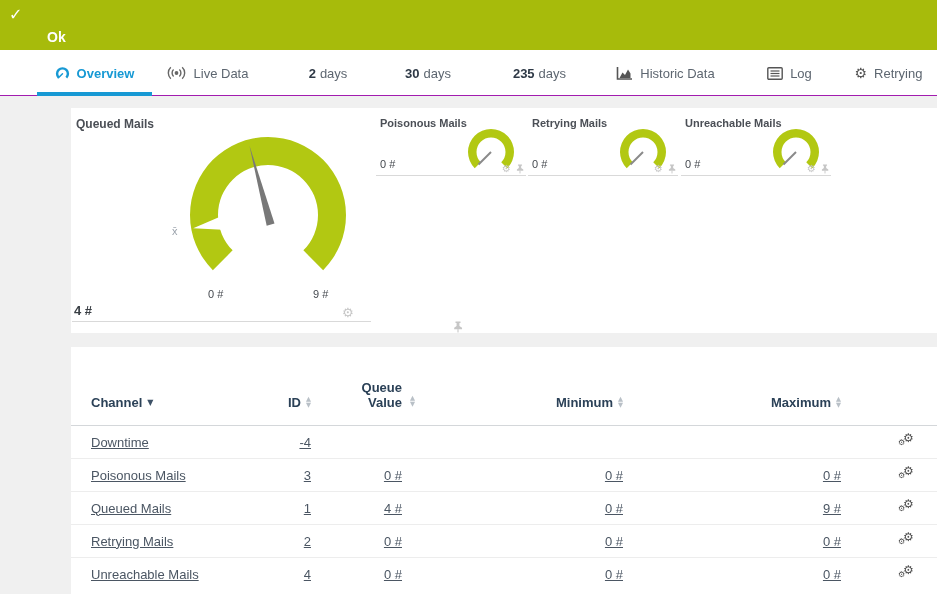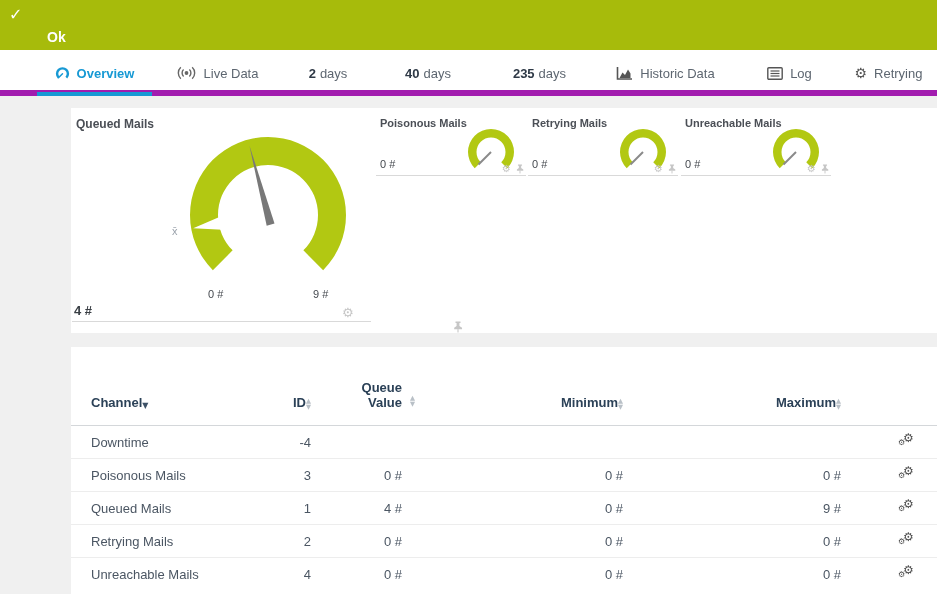--- a/index.html
+++ b/index.html
@@ -16,30 +16,30 @@
   .banner{position:absolute;top:0;left:0;width:100%;height:50px;background:var(--banner-green);color:#fff;}
   .banner .check{position:absolute;left:9px;top:5px;font-size:16px;font-weight:bold;}
   .banner .titlerow{position:absolute;left:31px;top:3px;font-size:17px;white-space:nowrap;}
   .banner .kind{font-style:italic;font-weight:400;margin-right:7px;}
   .banner .title{font-weight:700;}
   .banner .flag{font-size:11px;vertical-align:8px;margin-left:4px;}
   .banner .stars{font-size:13px;letter-spacing:2px;margin-left:16px;vertical-align:2px;}
   .banner .status{position:absolute;left:47px;top:29px;font-size:14px;font-weight:700;}
 
   
-  .tabbar{position:absolute;top:50px;left:0;width:100%;height:46px;background:#fff;border-bottom:6px solid #a21caf;}
+  .tabbar{position:absolute;top:50px;left:0;width:100%;height:46px;background:#fff;border-bottom:1px solid #a21caf;}
   .tab{position:absolute;top:0;height:46px;display:flex;align-items:center;justify-content:center;gap:7px;
        font-size:13px;color:#5d6670;cursor:pointer;white-space:nowrap;}
   .tab b{color:#2e3946;font-weight:700;margin-right:-3px;}
   .tab.active{color:var(--tab-active-blue);font-weight:700;}
   .tab.active::after{content:"";position:absolute;left:0;right:0;bottom:0;height:4px;background:var(--tab-active-blue);}
   .tab .icon{color:#666;}
   .tab.active .icon{color:var(--tab-active-blue);}
   .t-overview{left:37px;width:115px;}
-  .t-livedata{left:157px;width:120px;}
+  .t-livedata{left:147px;width:120px;}
   .t-2days{left:288px;width:80px;}
   .t-30days{left:383px;width:90px;}
   .t-365days{left:487px;width:105px;}
   .t-historic{left:598px;width:135px;}
   .t-log{left:752px;width:75px;}
   .t-settings{left:840px;width:97px;font-size:13px;}
   .t-settings .icon{font-size:14px;color:#555;}
 
   
   .page{position:absolute;top:96px;left:0;right:0;bottom:0;background:#f0f0f0;margin-left:36px;}
@@ -65,28 +65,28 @@
   .sg0{left:305px;} .sg1{left:457px;} .sg2{left:610px;}
   .smallgauge .gauge-title{font-size:11px;color:#4b4f56;}
   .smallgauge svg.g{position:absolute;left:89px;top:13px;}
   .sgvalue{position:absolute;left:4px;top:46px;font-size:11px;color:#45494f;}
   .smallgauge .footicons{left:126px;top:52px;}
   .smallgauge .footicons .gear{font-size:10px;line-height:10px;}
   .th{align-self:end;padding-bottom:15px;font-size:13px;font-weight:700;color:#2b4157;}
   .thwrap{height:79px;display:grid;grid-template-columns:20px 150px 70px 91px 221px 218px 1fr;
           border-bottom:1px solid #d4d7da;align-items:end;}
   .th.right{text-align:right;}
-  .th .hflex{display:inline-flex;align-items:flex-end;cursor:pointer;}
+  .th .hflex{display:inline-flex;align-items:center;gap:5px;cursor:pointer;}
   .sort{display:inline-flex;flex-direction:column;line-height:5px;font-size:6.5px;color:#b9c0c7;}
   .sort i{font-style:normal;display:block;height:5.5px;}
   .sortact{font-size:8px;color:#3d5166;}
   .lastval-head{position:relative;display:inline-block;text-align:right;line-height:15px;}
   .lastval-head .arr{position:absolute;right:-13px;bottom:3px;}
   .trow{display:grid;grid-template-columns:20px 150px 70px 91px 221px 218px 1fr;height:33px;
-        align-items:center;border-bottom:1px solid #ededed;font-size:13px;color:#4b5663;}
+        align-items:center;border-bottom:1px solid #ededed;font-size:13px;color:#4b5663;text-decoration:underline;}
   .trow:last-child{border-bottom:none;}
   .td.right{text-align:right;}
   .td.iconcell{padding-left:57px;}
   .editgears{position:relative;display:inline-block;width:18px;height:16px;color:#4f4f4f;cursor:pointer;}
   .editgears .g1{position:absolute;left:5px;top:-1px;font-size:12px;line-height:12px;}
   .editgears .g2{position:absolute;left:0px;top:6px;font-size:8px;line-height:8px;}
 </style>
 </head>
 <body>
 
@@ -109,21 +109,21 @@
       <path d="M7.6 3.6 A4.6 4.6 0 0 0 7.6 10.4 M4.8 1.3 A7.8 7.8 0 0 0 4.8 12.7" stroke="#666" stroke-width="1.4" fill="none"></path>
       <path d="M13.4 3.6 A4.6 4.6 0 0 1 13.4 10.4 M16.2 1.3 A7.8 7.8 0 0 1 16.2 12.7" stroke="#666" stroke-width="1.4" fill="none"></path>
     </svg>
     <span>Live Data</span>
   </div>
   <div class="tab t-2days">
     <b>2</b>
     <span>days</span>
   </div>
   <div class="tab t-30days">
-    <b>40</b>
+    <b>30</b>
     <span>days</span>
   </div>
   <div class="tab t-365days">
     <b>235</b>
     <span>days</span>
   </div>
   <div class="tab t-log">
     <svg class="icon" width="16" height="13" viewBox="0 0 16 13">
       <rect x="0.8" y="0.8" width="14.4" height="11.4" rx="1" stroke="#555" stroke-width="1.4" fill="none"></rect>
       <line x1="3.5" y1="4" x2="12.5" y2="4" stroke="#555" stroke-width="1.2"></line>

